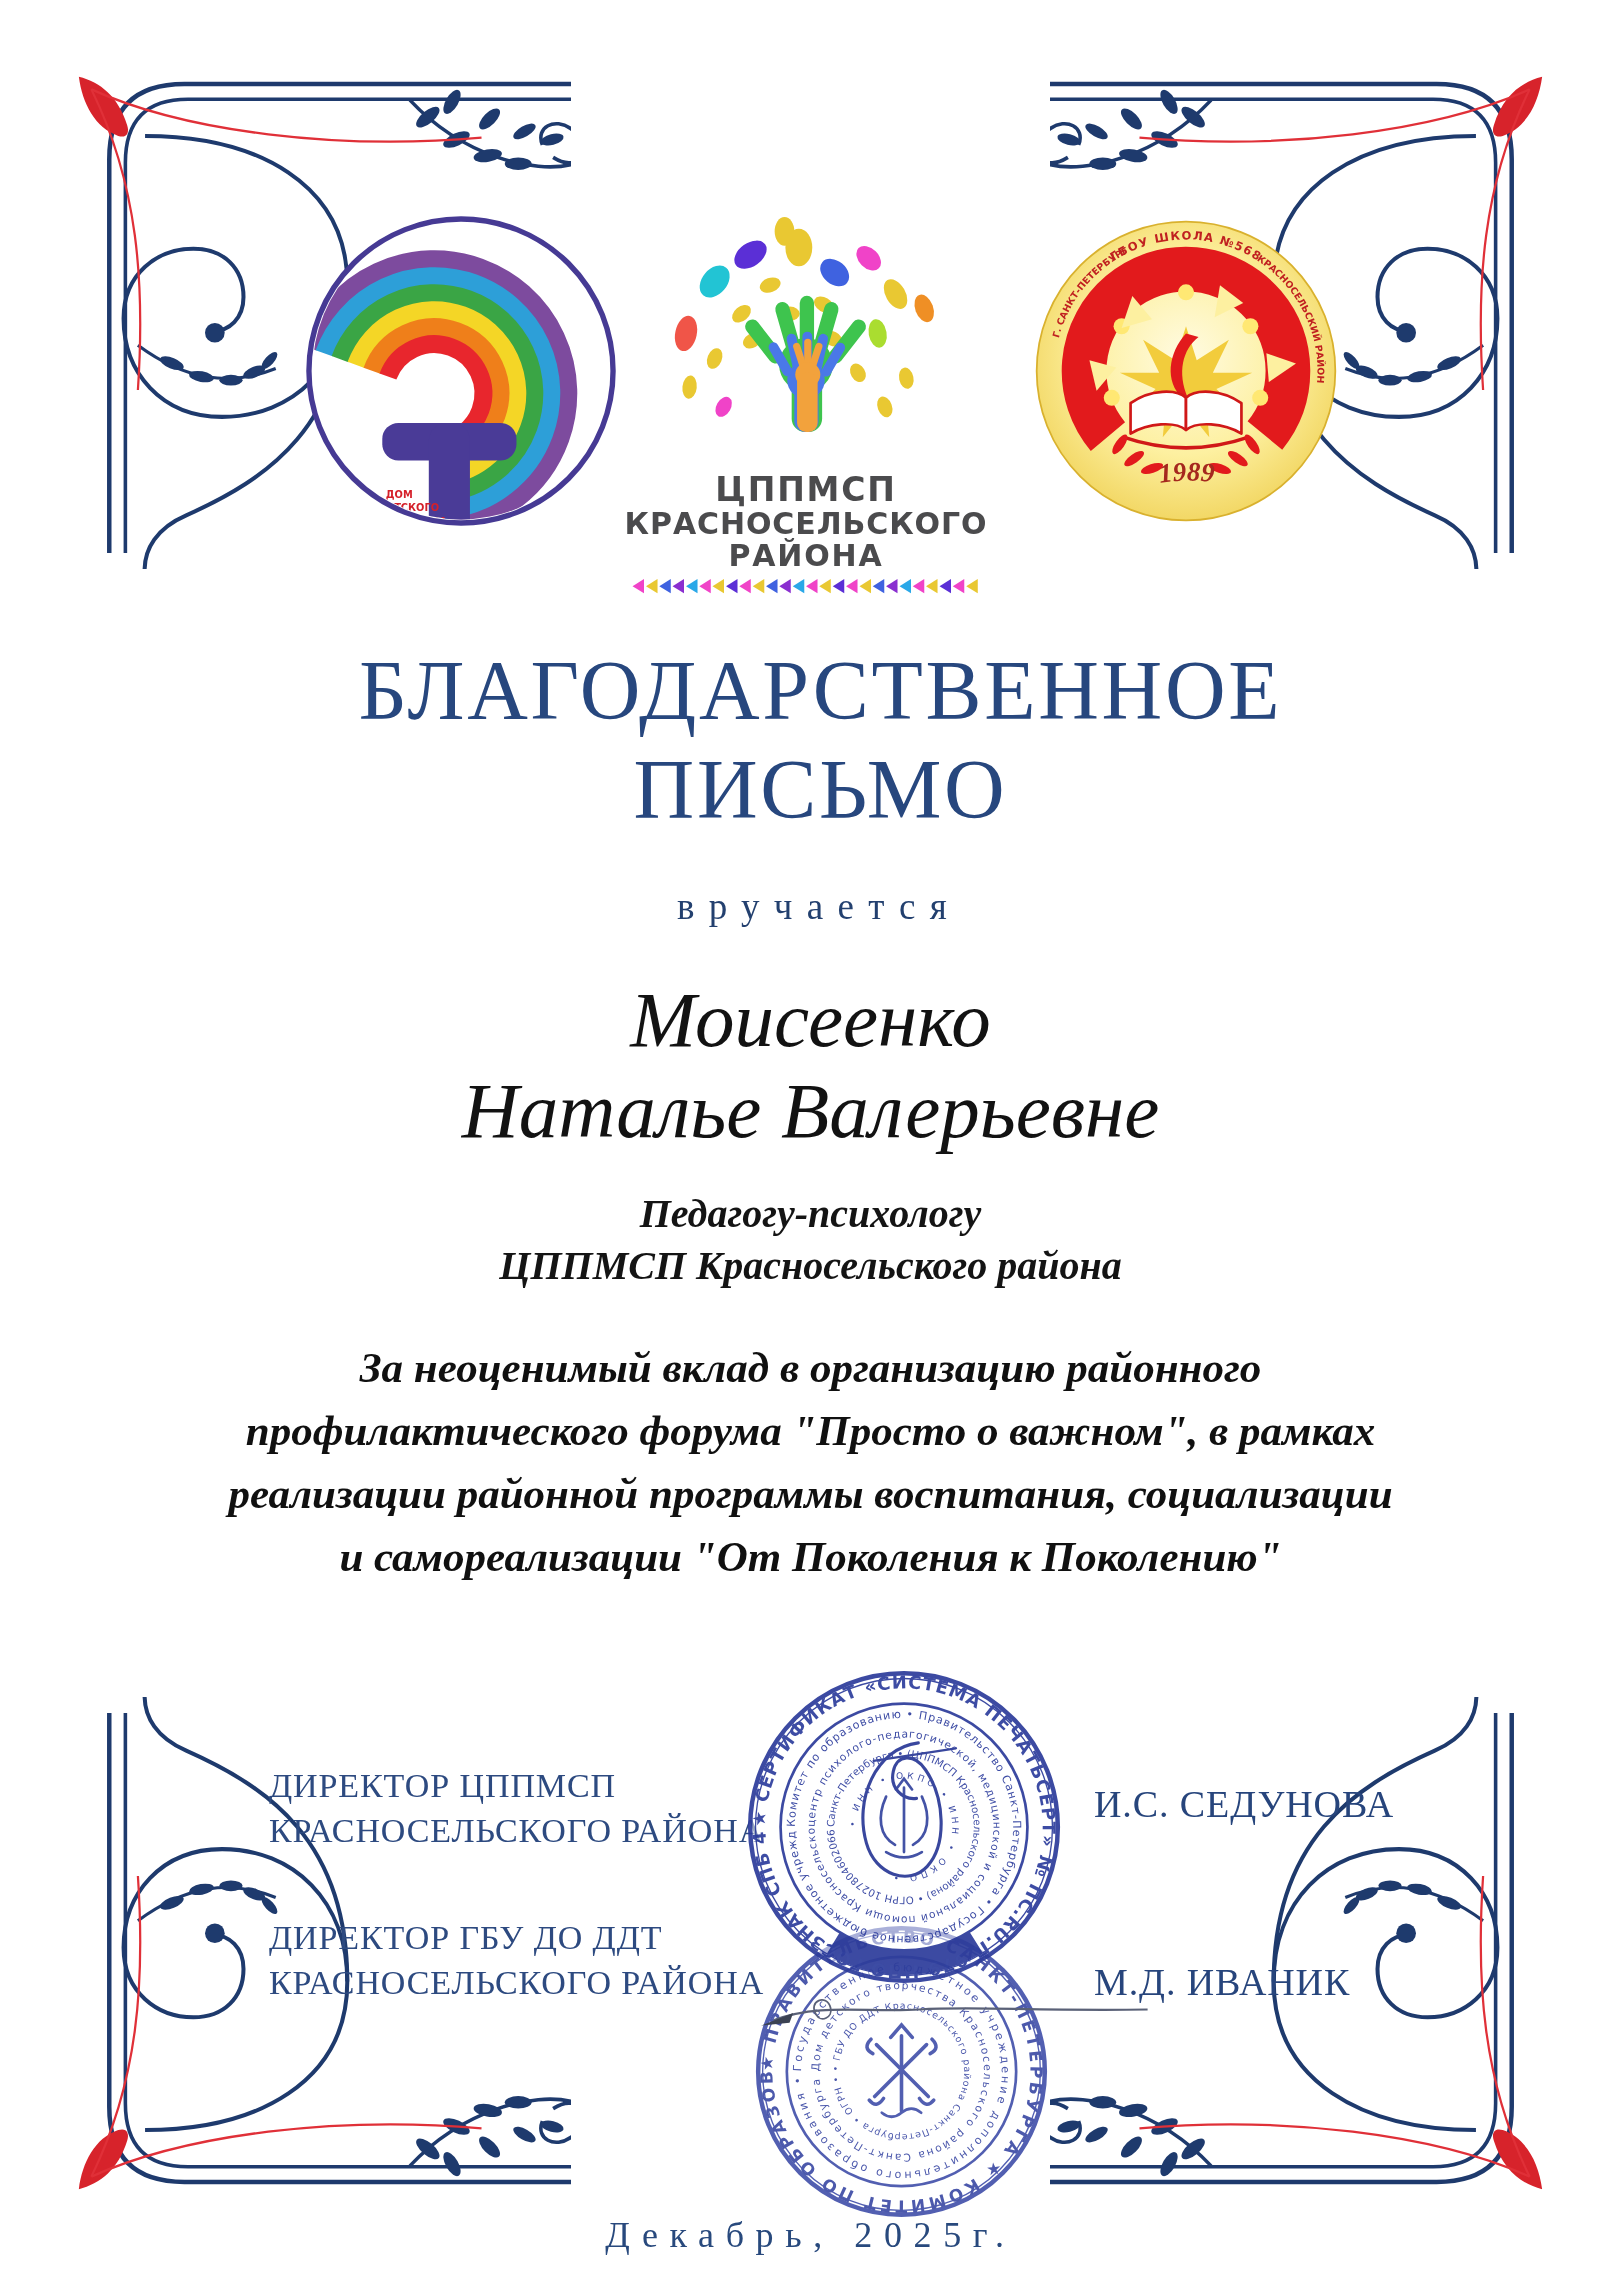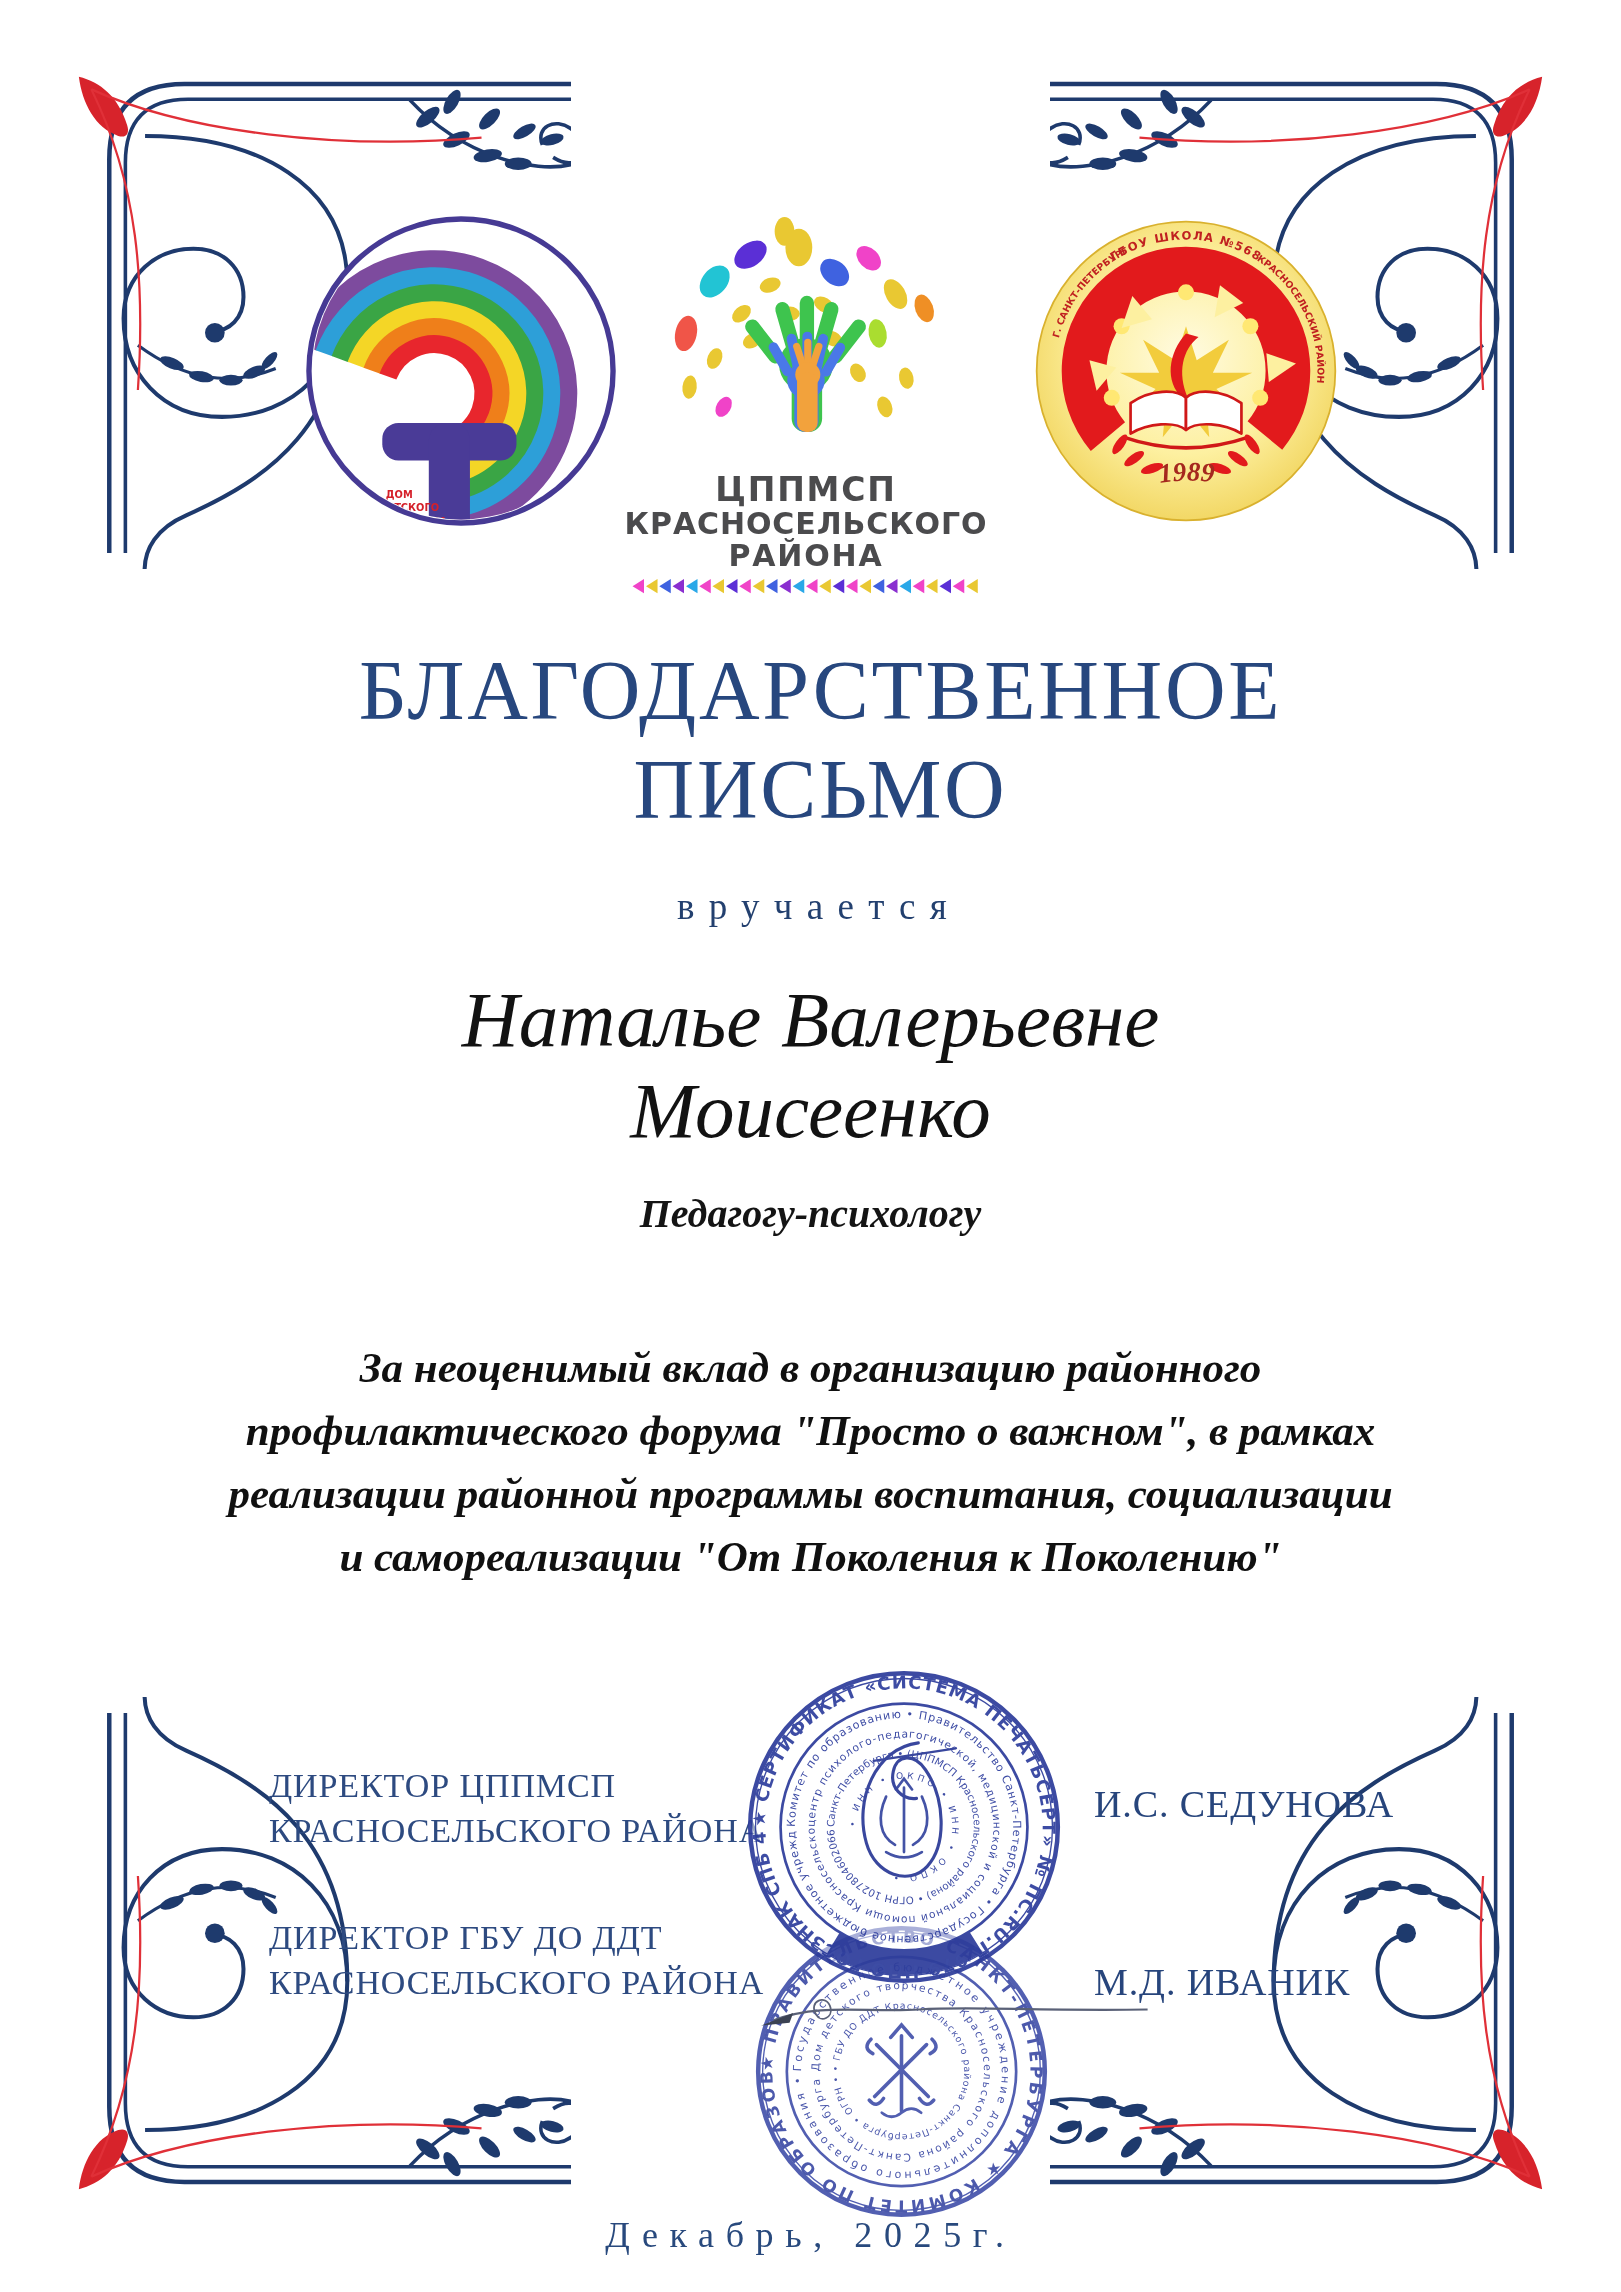--- a/index.html
+++ b/index.html
@@ -233,26 +233,27 @@
   </svg>
 
   <div class="abs ctr title">
     <div>БЛАГОДАРСТВЕННОЕ</div>
     <div>ПИСЬМО</div>
   </div>
 
   <div class="abs ctr presented">вручается</div>
 
   <div class="abs ctr name">
+    <div>Моисеенко</div>
     <div>Наталье Валерьевне</div>
-    <div>Моисеенко</div>
   </div>
 
   <div class="abs ctr position">
     <div>Педагогу-психологу</div>
+    <div>ЦППМСП Красносельского района</div>
   </div>
 
   <div class="abs ctr bodytext">
     <div>За неоценимый вклад в организацию районного</div>
     <div>профилактического форума "Просто о важном", в рамках</div>
     <div>реализации районной программы воспитания, социализации</div>
     <div>и самореализации "От Поколения к Поколению"</div>
   </div>
 
   <div class="abs sig-label" style="left:269px;top:1763px">

